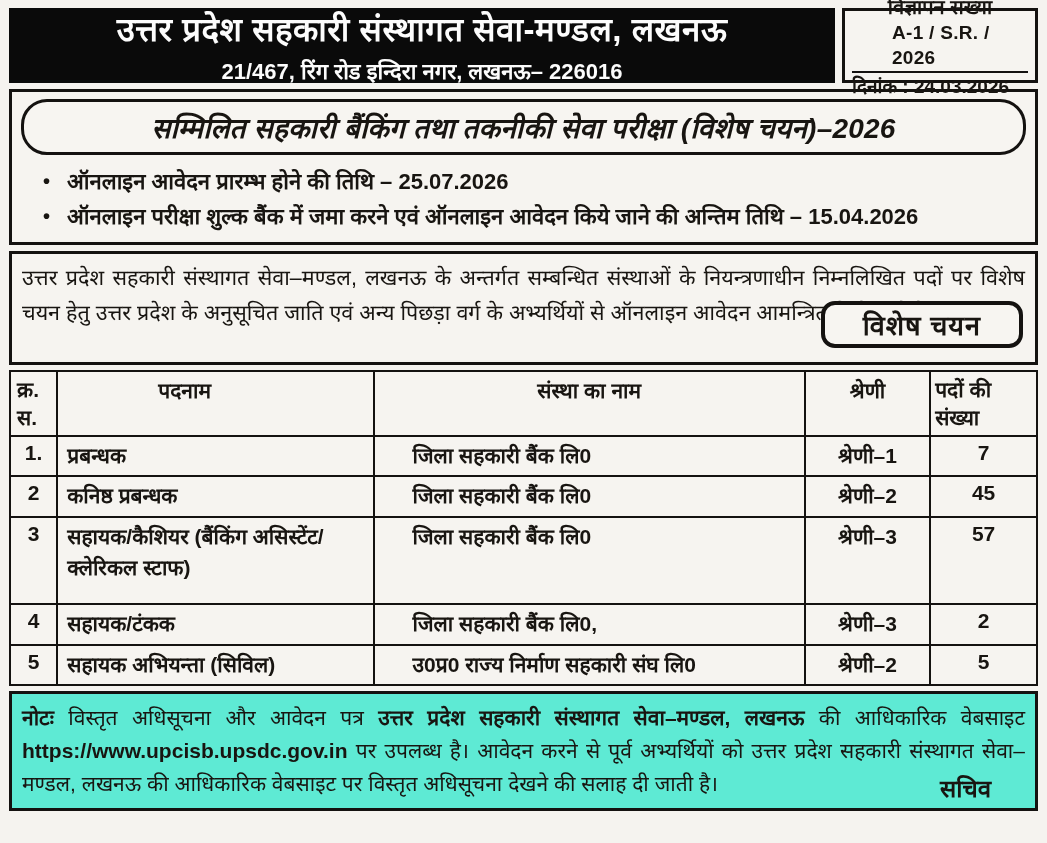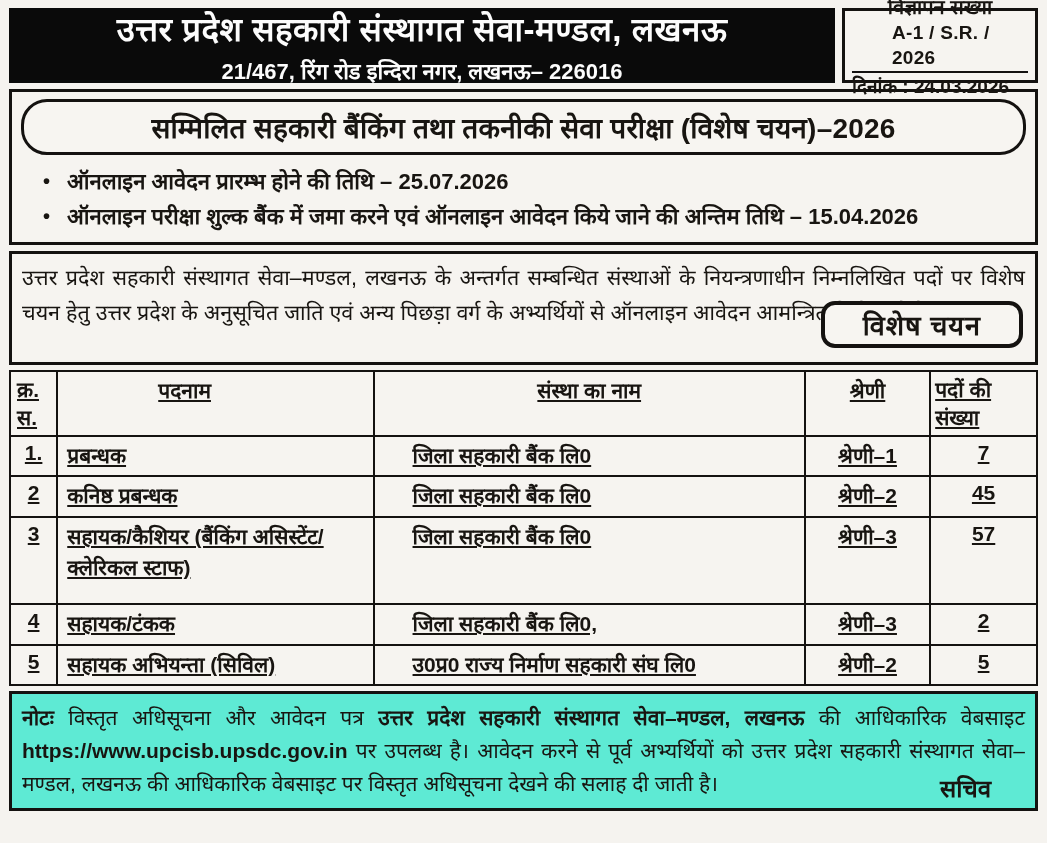--- a/index.html
+++ b/index.html
@@ -27,38 +27,39 @@
   .ad-line2{ text-align:left; letter-spacing:.3px;margin-left:40px; }
   .ad-line3{ text-align:left; border-top:2px solid #141210; margin-top:1px; padding-top:1px; }
   
   .exam-box{
     margin-top:6px; border:3px solid #141210; padding:7px 9px 9px; background:#f6f4f0;
   }
   .exam-title{
     border:3px solid #141210; border-radius:26px; text-align:center;
     font-size:28px; font-weight:bold; padding:6px 4px; background:#f7f5f1;
     letter-spacing:.2px;
+    font-style:italic;
   }
   .bullets{ margin:10px 8px 0 22px; }
   .bullet-line{ display:flex; align-items:flex-start; font-size:22px; font-weight:bold; line-height:1.5; }
   .bullet-line + .bullet-line{ margin-top:2px; }
   .bullet-dot{ width:24px; flex:0 0 24px; font-size:20px; line-height:1.6; }
   
   .intro-box{
     margin-top:6px; border:3px solid #141210; padding:7px 10px 8px; background:#f6f4f0;
     position:relative; min-height:114px;
   }
   .intro-text{ font-size:21.5px; line-height:1.62; text-align:justify; font-weight:500; }
   .badge{
     position:absolute; right:12px; bottom:14px;
     border:4px solid #141210; border-radius:14px; background:#f7f5f1;
     font-size:27px; font-weight:bold; padding:1px 38px; letter-spacing:1px;
   }
   
-  table{ width:100%; border-collapse:collapse; margin-top:5px; table-layout:fixed;text-decoration:underline; }
+  table{ width:100%; border-collapse:collapse; margin-top:5px; table-layout:fixed; }
   th,td{ border:2.5px solid #141210; vertical-align:top; }
   thead th{ font-size:21px; font-weight:bold; padding:4px 4px 2px; height:63px; background:#f6f4f0; }
   td{ font-size:21px; font-weight:bold; padding:4px 6px; background:#f6f4f0; }
   .col-sr{ width:4.6%; }
   .col-post{ width:30.8%; }
   .col-inst{ width:42%; }
   .col-cat{ width:12.2%; }
   .col-cnt{ width:10.4%; }
   th.h-sr{ text-align:left; padding-left:6px; line-height:1.35; }
   th.h-post{ text-align:left; padding-left:100px; }

